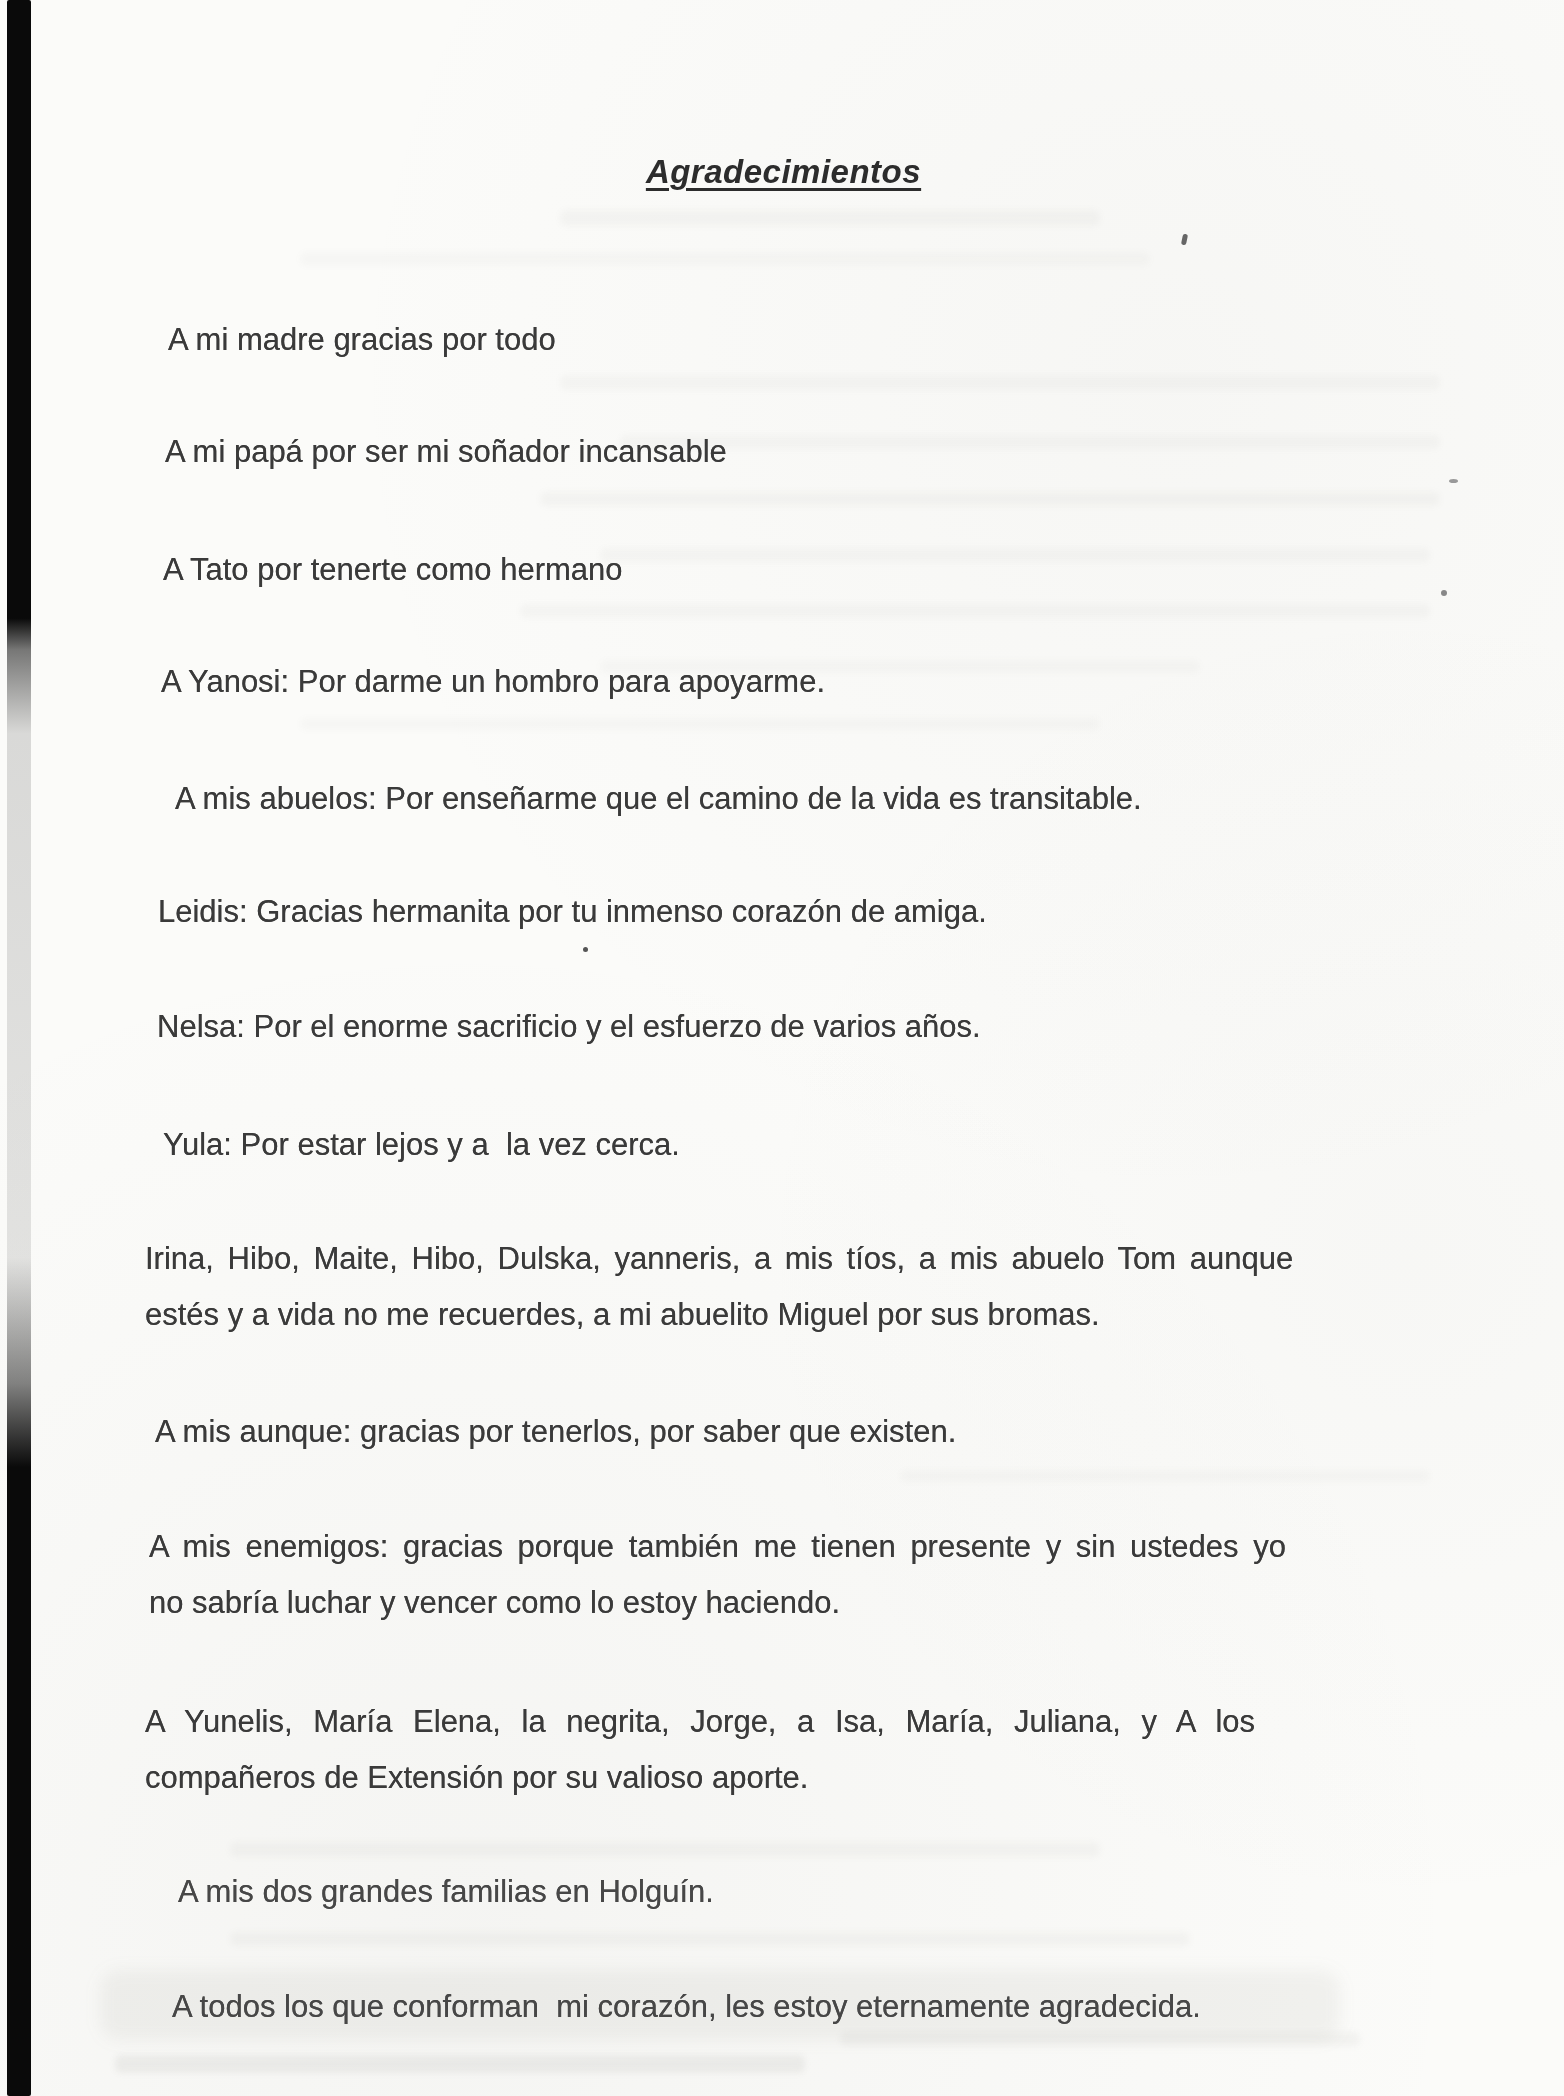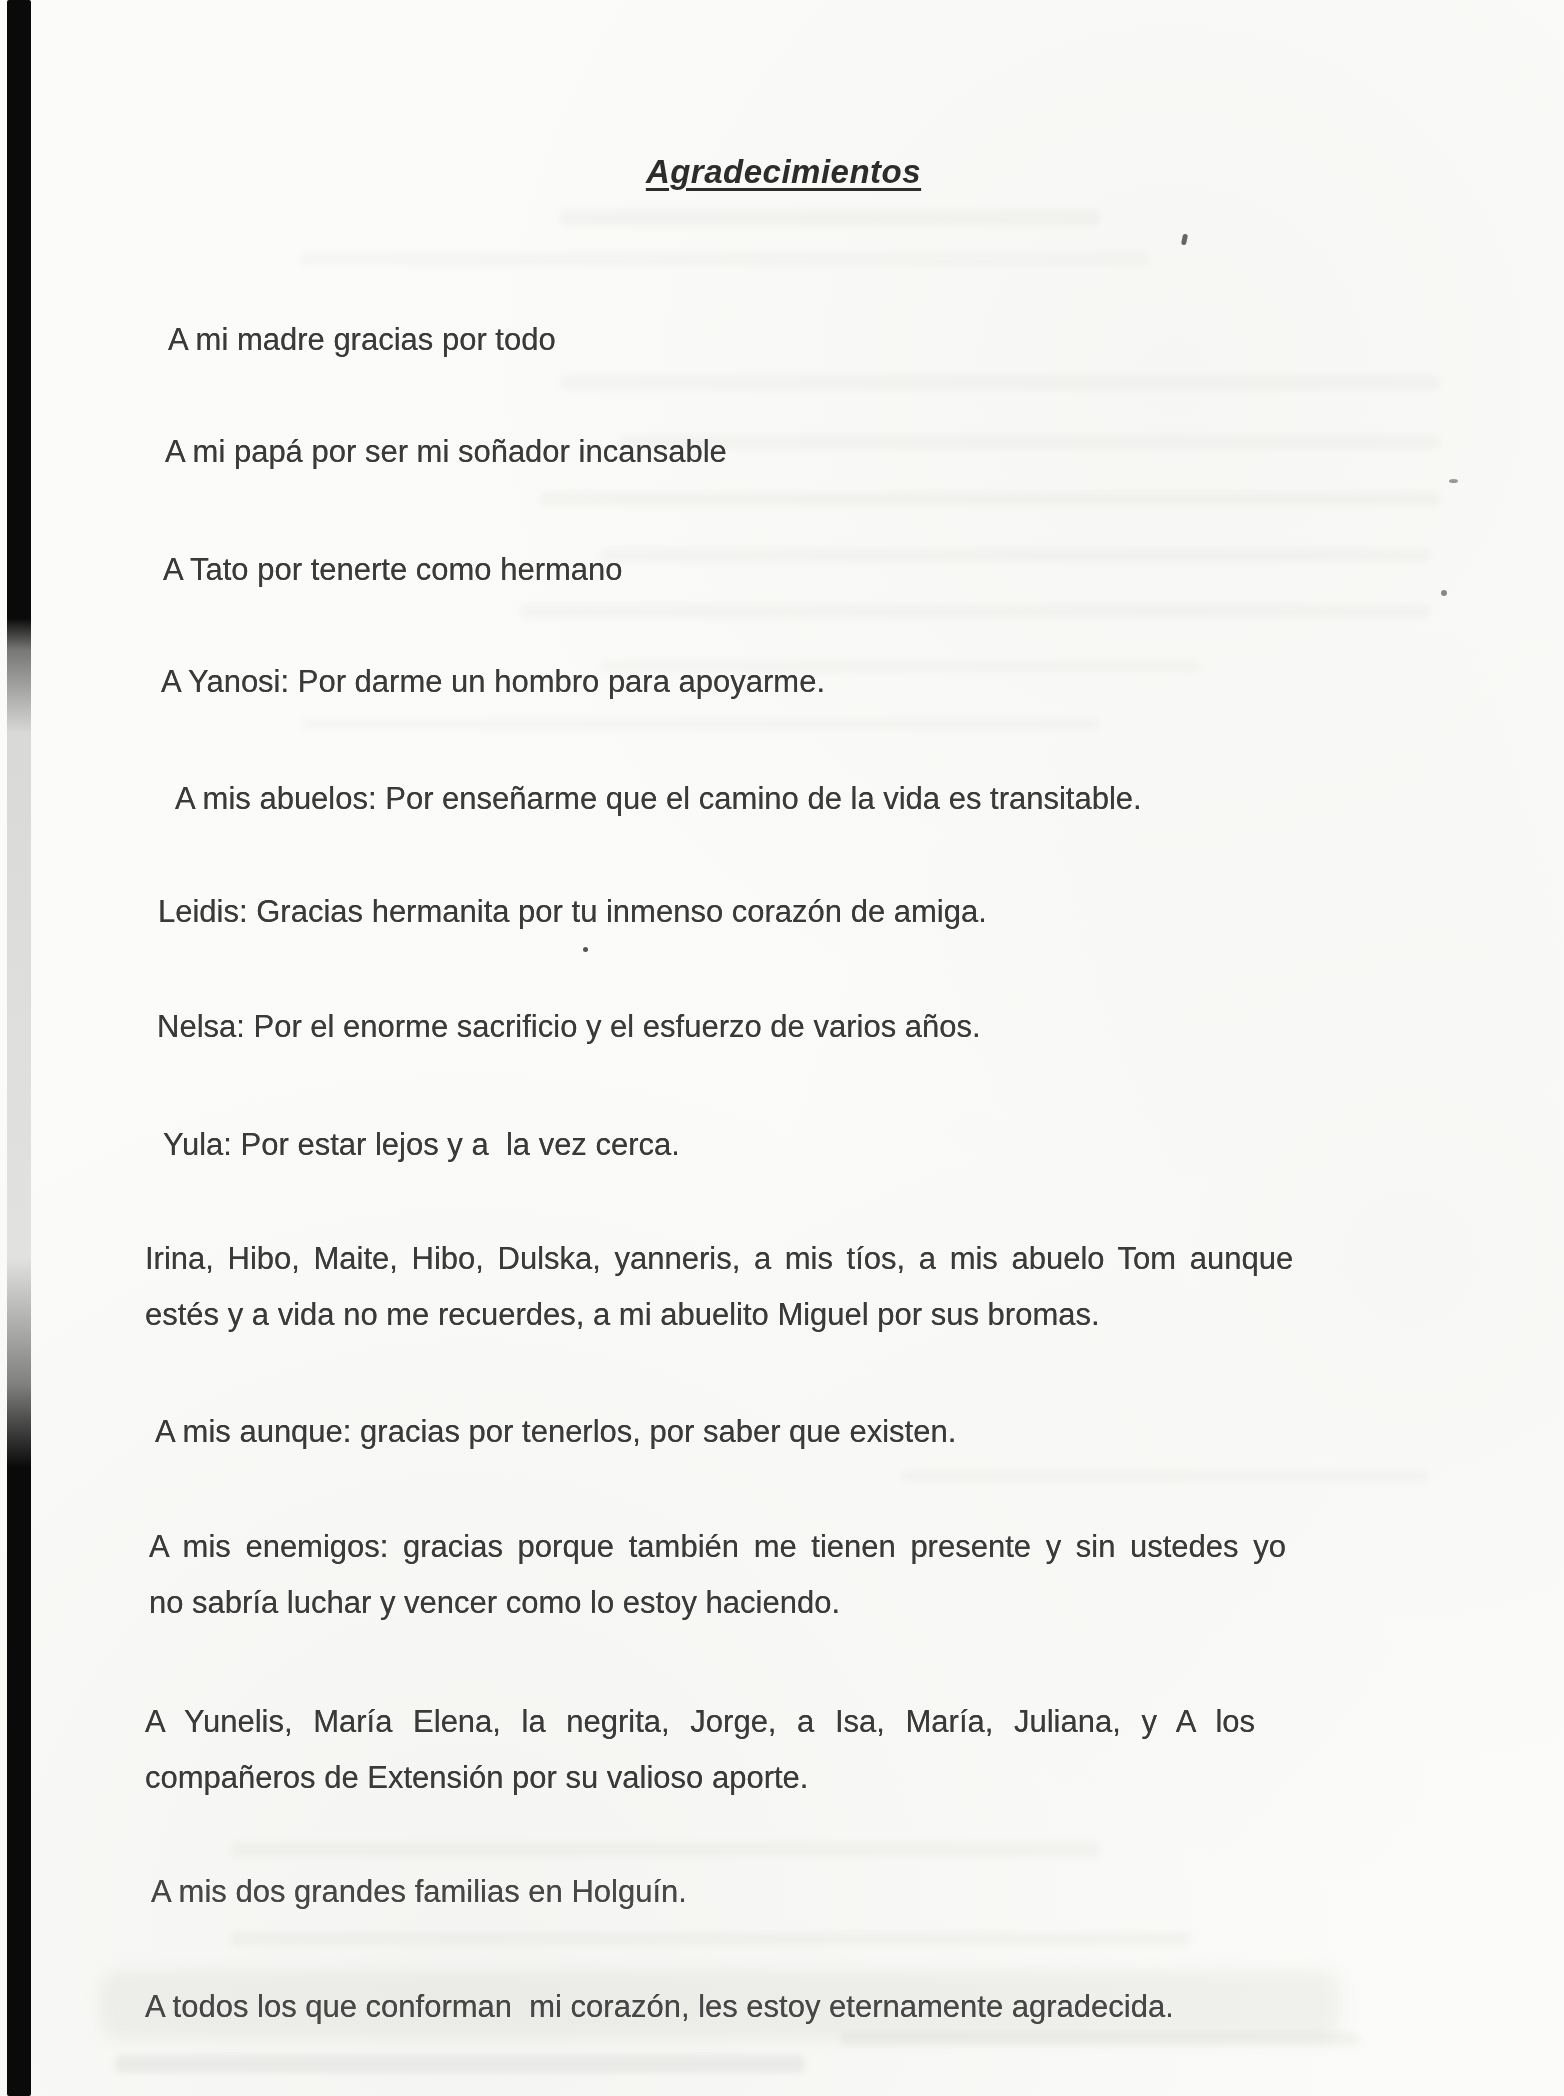--- a/index.html
+++ b/index.html
@@ -56,21 +56,21 @@
   .para{
     position:absolute;
     left:145px;
     width:1215px;
     color:var(--ink);
     font-size:31px;
     line-height:56px;
     text-shadow:0 0 0.6px rgba(58,58,58,0.85);
   }
   .line{white-space:pre;}
-  .faded{color:#474747;}
+  .faded{color:#474747;margin-left:27px;}
   .ghost{
     position:absolute;
     background:#8a8a84;
     filter:blur(3px);
     border-radius:6px;
     pointer-events:none;
   }
   .smudge{
     position:absolute;
     background:rgba(110,110,105,0.07);

